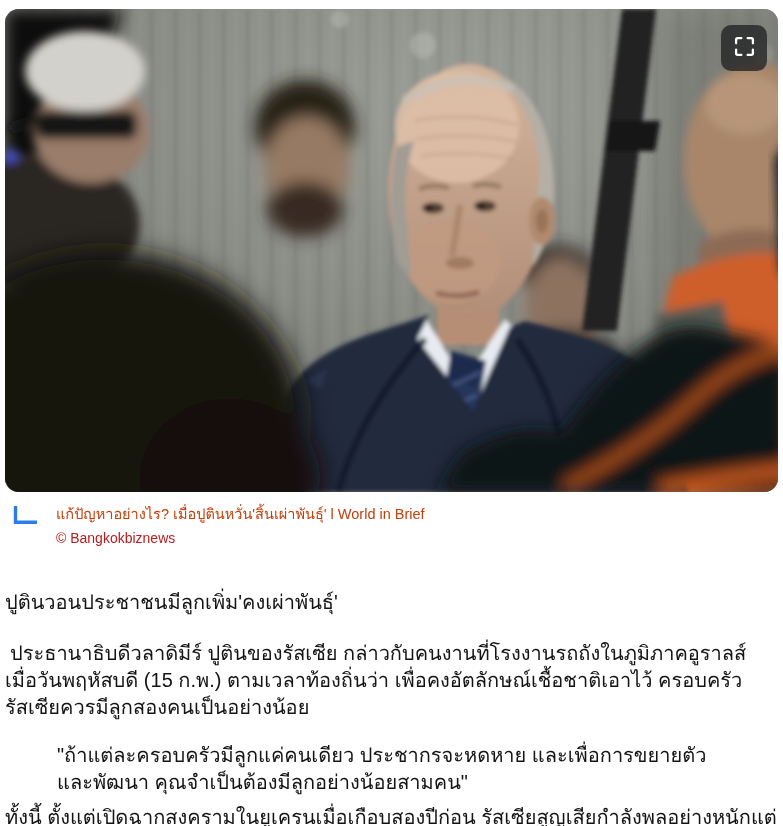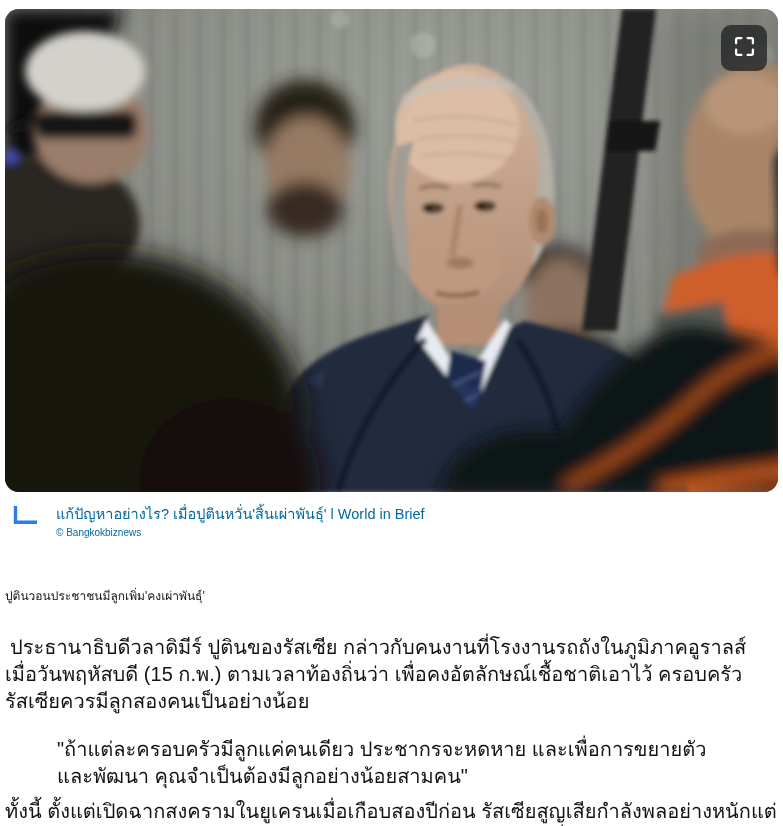--- a/index.html
+++ b/index.html
@@ -12,24 +12,24 @@
     border-radius:14px;overflow:hidden;background:#858781;
   }
   .photo-wrap>svg{display:block;width:100%;height:100%;}
   .expand-btn{
     position:absolute;top:16px;right:11px;width:46px;height:46px;
     border:none;border-radius:10px;background:rgba(33,34,36,.78);
     display:flex;align-items:center;justify-content:center;cursor:pointer;padding:0;
   }
   .caption-row{display:flex;align-items:flex-start;margin:13px 0 0 13px;}
   .cap-icon{flex:0 0 auto;margin:1px 18px 0 0;}
-  .cap-title{font-size:14.5px;line-height:19px;color:#0369a1;}
-  .cap-credit{font-size:10px;line-height:17px;color:#0369a1;margin-top:0;}
+  .cap-title{font-size:14.5px;line-height:19px;color:#c2410c;}
+  .cap-credit{font-size:14px;line-height:17px;color:#b91c1c;margin-top:6px;}
   .article{margin:42px 5px 0 5px;font-size:20px;line-height:27px;color:#141414;}
-  .headline{margin:0 0 24px 0;font-weight:normal;font-size:12px;line-height:27px;}
+  .headline{margin:0 0 24px 0;font-weight:normal;font-size:20px;line-height:27px;}
   .p1{margin:0 0 21px 0;text-indent:5px;}
   .p1 .lead{font-weight:normal;}
   .quote{margin:0 60px 8px 52px;}
   .p2{margin:0;}
 </style>
 </head>
 <body>
 
 <figure style="margin:0">
   <div class="photo-wrap">

